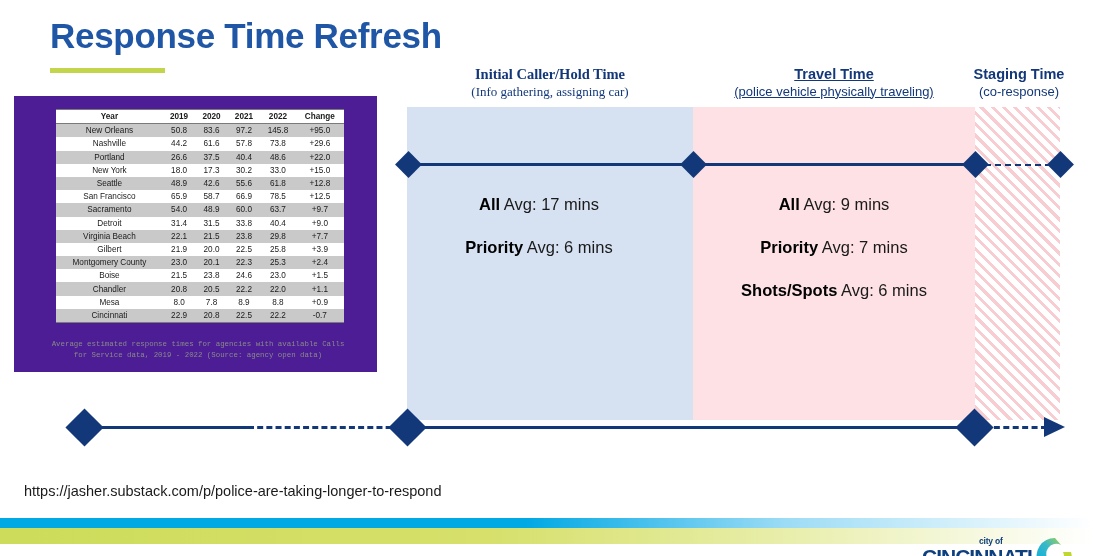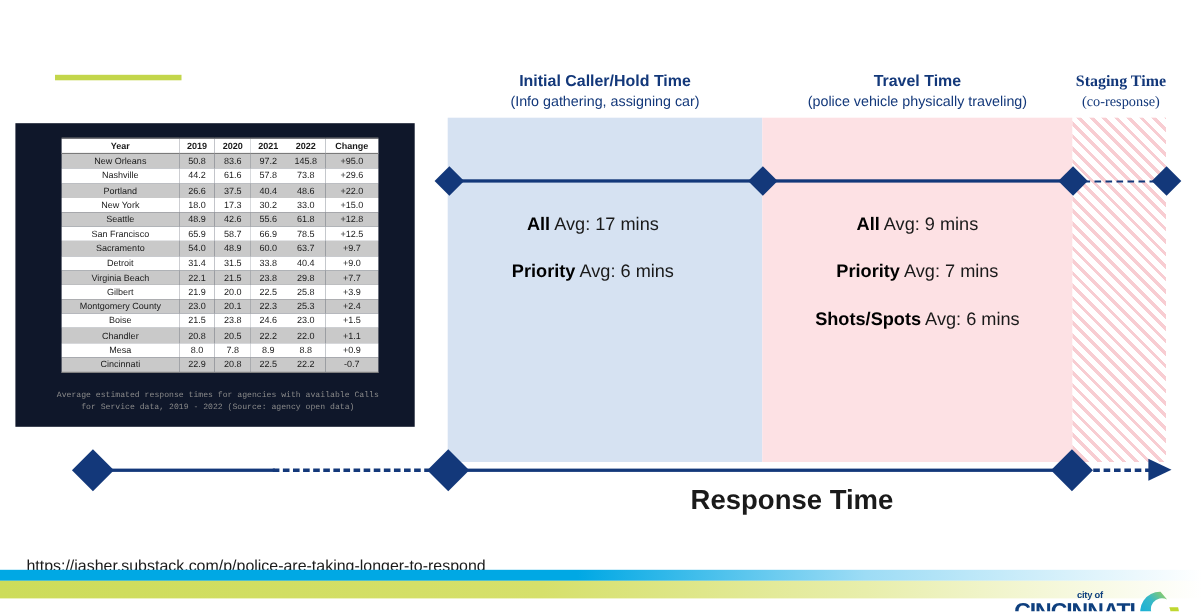--- a/index.html
+++ b/index.html
@@ -35,24 +35,24 @@
     top: 68px;
     width: 115px;
     height: 5px;
     background: #c3d64b;
   }
 
   
   #table-card {
     position: absolute;
     left: 14px;
-    top: 112px;
+    top: 96px;
     width: 363px;
     height: 276px;
-    background: #0f172a;
+    background: #4c1d95;
   }
   #resp-table {
     position: absolute;
     left: 42px;
     top: 13px;
     width: 288px;
     border-collapse: collapse;
     font-family: "Liberation Sans", sans-serif;
     font-size: 8.2px;
     color: #1a1a1a;
@@ -122,23 +122,23 @@
   .phase-header .ph-main {
     display: block;
     font-size: 14.5px;
     font-weight: bold;
   }
   .phase-header .ph-sub {
     display: block;
     font-size: 13px;
     font-weight: normal;
   }
-  #hdr-initial { left: 407px; top: 66px; width: 286px; }
-  #hdr-travel  { left: 693px; top: 66px; width: 282px; }
-  #hdr-staging { left: 960px; top: 66px; width: 118px; font-family: Liberation Serif, serif; }
+  #hdr-initial { left: 407px; top: 66px; width: 286px; font-family: Liberation Serif, serif; }
+  #hdr-travel  { left: 693px; top: 66px; width: 282px; text-decoration: underline; }
+  #hdr-staging { left: 960px; top: 66px; width: 118px; }
 
   
   #upper-line {
     position: absolute;
     left: 408px;
     top: 163px;
     width: 568px;
     height: 2.5px;
     background: #13387a;
   }
@@ -231,21 +231,20 @@
     color: #1a1a1a;
   }
 
   
   #source-url {
     position: absolute;
     left: 24px;
     top: 483px;
     font-size: 14.5px;
     color: #1a1a1a;
-    margin-top: 24px;
   }
 
   
   #bar-blue {
     position: absolute;
     left: 0;
     top: 518px;
     width: 1093px;
     height: 10px;
     background: linear-gradient(to right, #00a8e4 0%, #00a8e4 48%, #9ddcf5 72%, #ffffff 100%);
@@ -294,20 +293,21 @@
     font-weight: bold;
     color: #13387a;
     margin-left: 24px;
   }
 </style>
 </head>
 <body>
 
 <div id="slide">
 
+  <div id="title">Response Time Refresh</div>
   <div id="title-rule"></div>
 
   <div id="table-card">
     <table id="resp-table">
       <thead>
         <tr>
           <th>Year</th>
           <th>2019</th>
           <th>2020</th>
           <th>2021</th>
@@ -496,21 +496,20 @@
 
   <div id="axis-solid-1"></div>
   <div id="axis-dash-1"></div>
   <div id="axis-solid-2"></div>
   <div id="axis-dash-2"></div>
   <div id="axis-arrowhead"></div>
   <div class="diamond lg" style="left:71px; top:414px;"></div>
   <div class="diamond lg" style="left:394px; top:414px;"></div>
   <div class="diamond lg" style="left:961px; top:414px;"></div>
 
-  <div id="axis-label">Response Time</div>
 
   <div id="source-url">https://jasher.substack.com/p/police-are-taking-longer-to-respond</div>
 
   <div id="bar-blue"></div>
   <div id="bar-green"></div>
 
   <div id="logo">
     <div id="logo-cityof">city of</div>
     <div id="logo-word">CINCINNATI</div>
     <svg id="logo-mark" width="40" height="40" viewBox="0 0 40 40">

